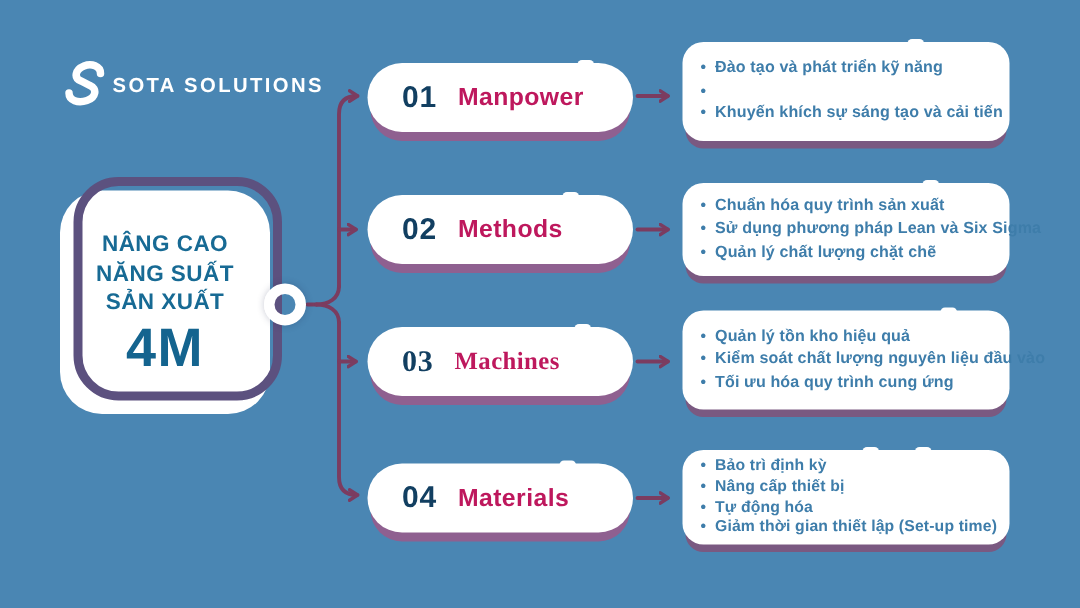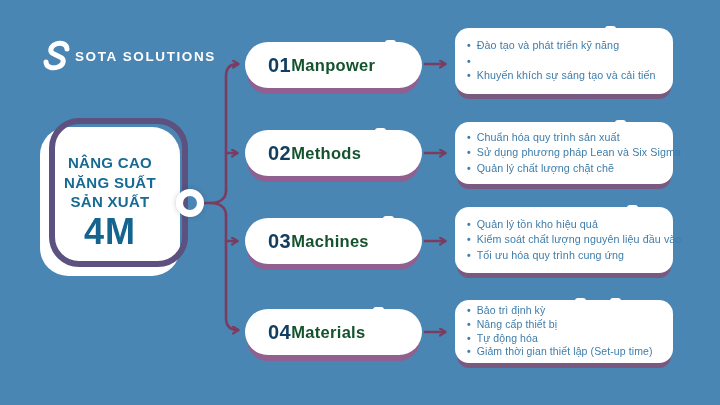--- a/index.html
+++ b/index.html
@@ -38,45 +38,45 @@
   }
 
   
   .connectors { position:absolute; left:0; top:0; z-index:1; }
 
   
   .pill {
     position:absolute; left:245px; width:177px; height:46px;
     background:#ffffff; border-radius:23px;
     box-shadow:0 8px 0 -2px #8f6090;
-    display:flex; align-items:center; gap:0; padding-left:23px;
+    display:flex; align-items:center; gap:14px; padding-left:23px;
     z-index:3;
   }
   .pill-number { font-size:20px; font-weight:800; color:#123f61; letter-spacing:.5px; }
-  .pill-label  { font-size:16.5px; font-weight:800; color:#14532d; letter-spacing:.3px; }
+  .pill-label  { font-size:16.5px; font-weight:800; color:#be185d; letter-spacing:.3px; }
   .pill-1 { top:42px; }
   .pill-2 { top:130px;align-items:center; }
-  .pill-3 { top:218px; }
+  .pill-3 { top:218px;font-family:Liberation Serif, serif; }
   .pill-4 { top:309px; }
 
   
   .detail-box {
     position:absolute; left:455px; width:218px;
     background:#ffffff; border-radius:14px;
     box-shadow:0 7px 0 -2px #7a5981;
     display:flex; flex-direction:column; justify-content:center;
     padding:6px 8px 6px 12px; z-index:3;
   }
   .box-1 { top:28px;  height:66px; }
   .box-2 { top:122px; height:62px; }
   .box-3 { top:207px; height:66px; }
   .box-4 { top:300px; height:63px; }
   .bullet-row { display:flex; gap:6px; align-items:flex-start; }
   .bullet-dot { color:#3e7daa; font-size:10.5px; line-height:1.42; font-weight:bold; }
-  .bullet-text { color:#3e7daa; font-size:10.7px; font-weight:400; line-height:1.42; letter-spacing:.1px; white-space:nowrap; }
+  .bullet-text { color:#3e7daa; font-size:10.7px; font-weight:700; line-height:1.42; letter-spacing:.1px; white-space:nowrap; }
   .box-4 .bullet-dot, .box-4 .bullet-text { line-height:1.3; font-size:10.5px; }
 
   
   .nub { position:absolute; background:#ffffff; border-radius:3px; width:11px; height:6px; top:-2px; }
 </style>
 </head>
 <body>
 
 <svg class="connectors" width="720" height="405" viewBox="0 0 720 405">
   <defs>

